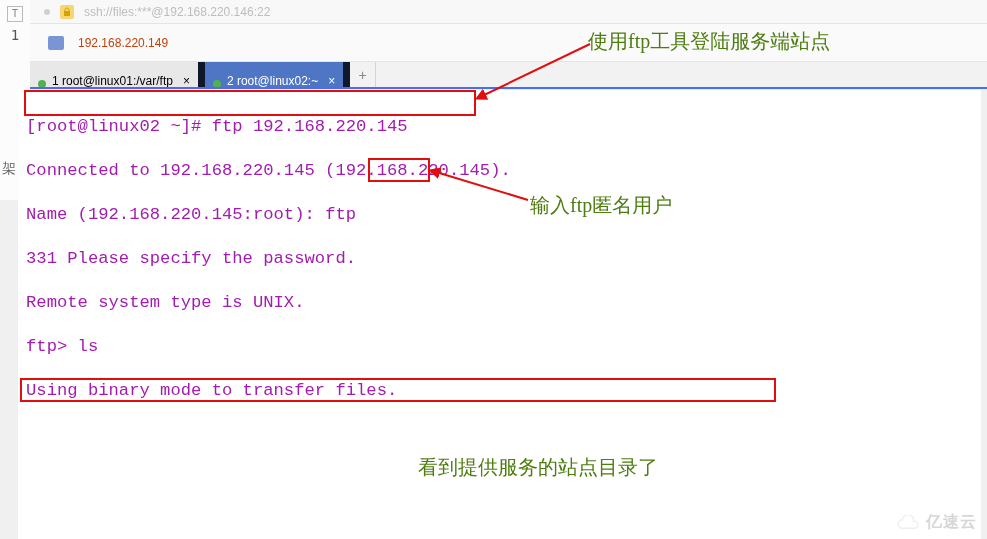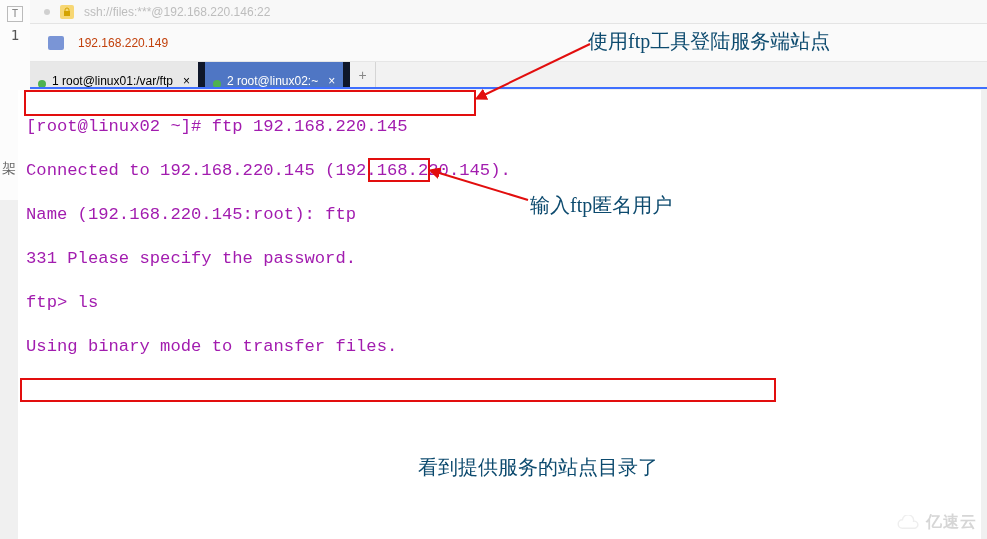--- a/index.html
+++ b/index.html
@@ -96,21 +96,21 @@
     color:#a21caf;
     padding:4px 8px;
     white-space:pre;
   }
   .prompt-line { white-space:pre; position:relative; }
 
   .box-overlay {
     position:absolute; border:2px solid #e20e0e; pointer-events:none;
   }
   .annot {
-    position:absolute; color:#0c4a6e; font-family:"SimSun","Microsoft YaHei",serif;
+    position:absolute; color:#4d7c0f; font-family:"SimSun","Microsoft YaHei",serif;
     font-size:20px; pointer-events:none;
   }
   .arrow-svg { position:absolute; pointer-events:none; }
 
   .watermark {
     position:absolute; right:10px; bottom:6px;
     color:#d6d6d6; font-family:"Microsoft YaHei",sans-serif;
     font-size:16px; font-weight:600; letter-spacing:1px;
     display:flex; align-items:flex-end; gap:4px;
   }
@@ -156,20 +156,21 @@
 </div>
 <div class="tab-strip-underline"></div>
 
 <div class="top-area" style="z-index:-1"></div>
 
 <div class="terminal">
 <div class="prompt-line"><span>[root@linux02 ~]# </span><span>ftp 192.168.220.145</span></div>
 <div class="prompt-line">Connected to 192.168.220.145 (192.168.220.145).</div>
 <div class="prompt-line"><span>Name (192.168.220.145:root): </span><span>ftp</span></div>
 <div class="prompt-line">331 Please specify the password.</div>
+<div class="prompt-line">Remote system type is UNIX.</div>
 <div class="prompt-line">ftp&gt; ls</div>
 <div class="prompt-line">Using binary mode to transfer files.</div>
 
 
 
 
 
 
 </div>
 

